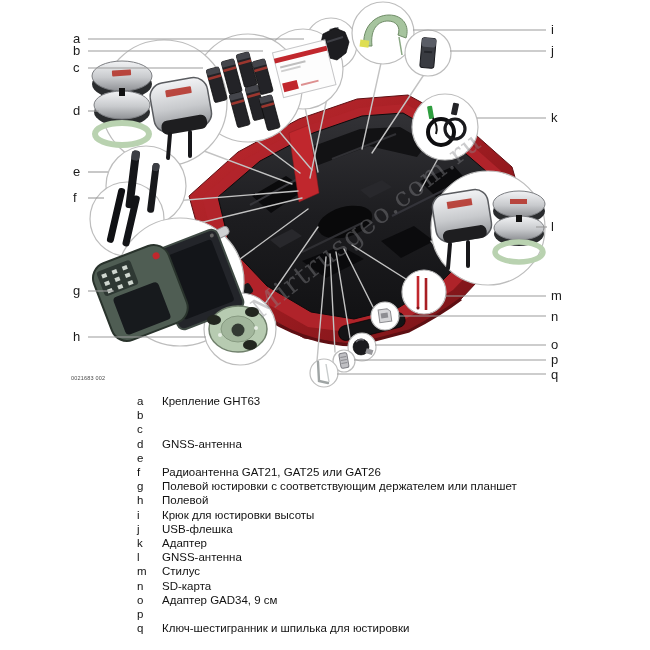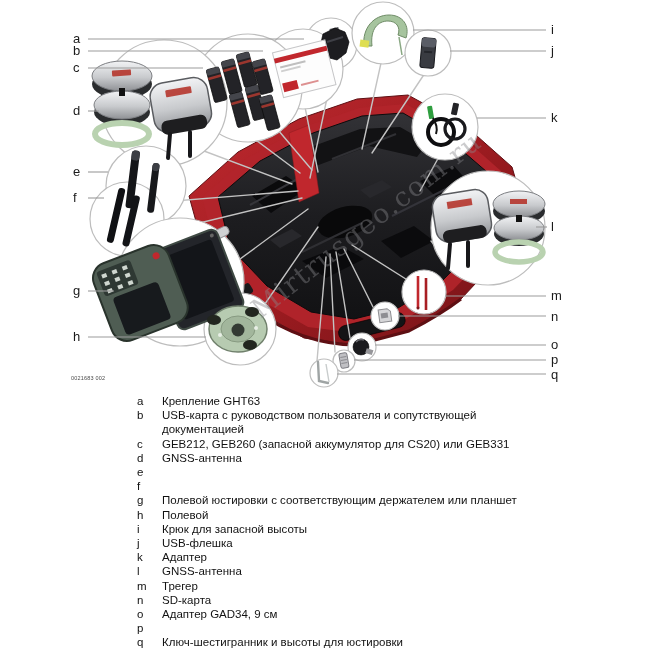--- a/index.html
+++ b/index.html
@@ -333,74 +333,73 @@
 
 <div class="fig-code">0021683 002</div>
 
 <div class="legend">
   <div class="lrow">
         <span class="lkey">a</span>
         <span class="ltext">Крепление GHT63</span>
       </div>
   <div class="lrow">
         <span class="lkey">b</span>
-        <span class="ltext">USB-карта с руководством пользователя и сопутствующей документацией</span>
       </div>
   <div class="lrow">
         <span class="lkey">c</span>
-        <span class="ltext">GEB212, GEB260 (запасной аккумулятор для CS20) или GEB331</span>
       </div>
   <div class="lrow">
         <span class="lkey">d</span>
         <span class="ltext">GNSS-антенна</span>
       </div>
   <div class="lrow">
         <span class="lkey">e</span>
       </div>
   <div class="lrow">
         <span class="lkey">f</span>
+        <span class="ltext">Радиоантенна GAT21, GAT25 или GAT26</span>
       </div>
   <div class="lrow">
         <span class="lkey">g</span>
         <span class="ltext">Полевой юстировки с соответствующим держателем или планшет</span>
       </div>
   <div class="lrow">
         <span class="lkey">h</span>
         <span class="ltext">Полевой</span>
       </div>
   <div class="lrow">
         <span class="lkey">i</span>
-        <span class="ltext">Крюк для запасной высоты</span>
+        <span class="ltext">Крюк для юстировки высоты</span>
       </div>
   <div class="lrow">
         <span class="lkey">j</span>
         <span class="ltext">USB-флешка</span>
       </div>
   <div class="lrow">
         <span class="lkey">k</span>
         <span class="ltext">Адаптер</span>
       </div>
   <div class="lrow">
         <span class="lkey">l</span>
         <span class="ltext">GNSS-антенна</span>
       </div>
   <div class="lrow">
         <span class="lkey">m</span>
-        <span class="ltext">Трегер</span>
+        <span class="ltext">Стилус</span>
       </div>
   <div class="lrow">
         <span class="lkey">n</span>
         <span class="ltext">SD-карта</span>
       </div>
   <div class="lrow">
         <span class="lkey">o</span>
         <span class="ltext">Адаптер GAD34, 9 см</span>
       </div>
   <div class="lrow">
         <span class="lkey">p</span>
       </div>
   <div class="lrow">
         <span class="lkey">q</span>
-        <span class="ltext">Ключ-шестигранник и высоты для юстировки</span>
+        <span class="ltext">Ключ-шестигранник и шпилька для юстировки</span>
       </div>
 </div>
 
 </div>
 
 </body></html>

